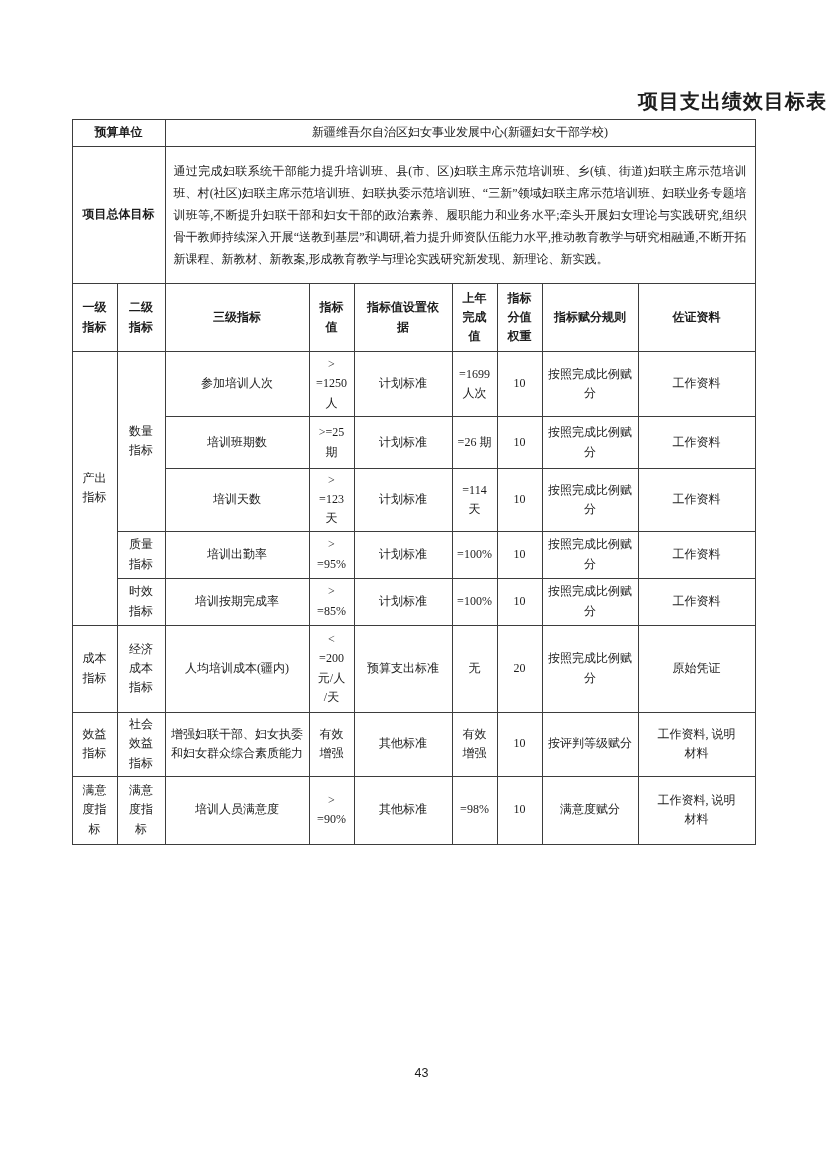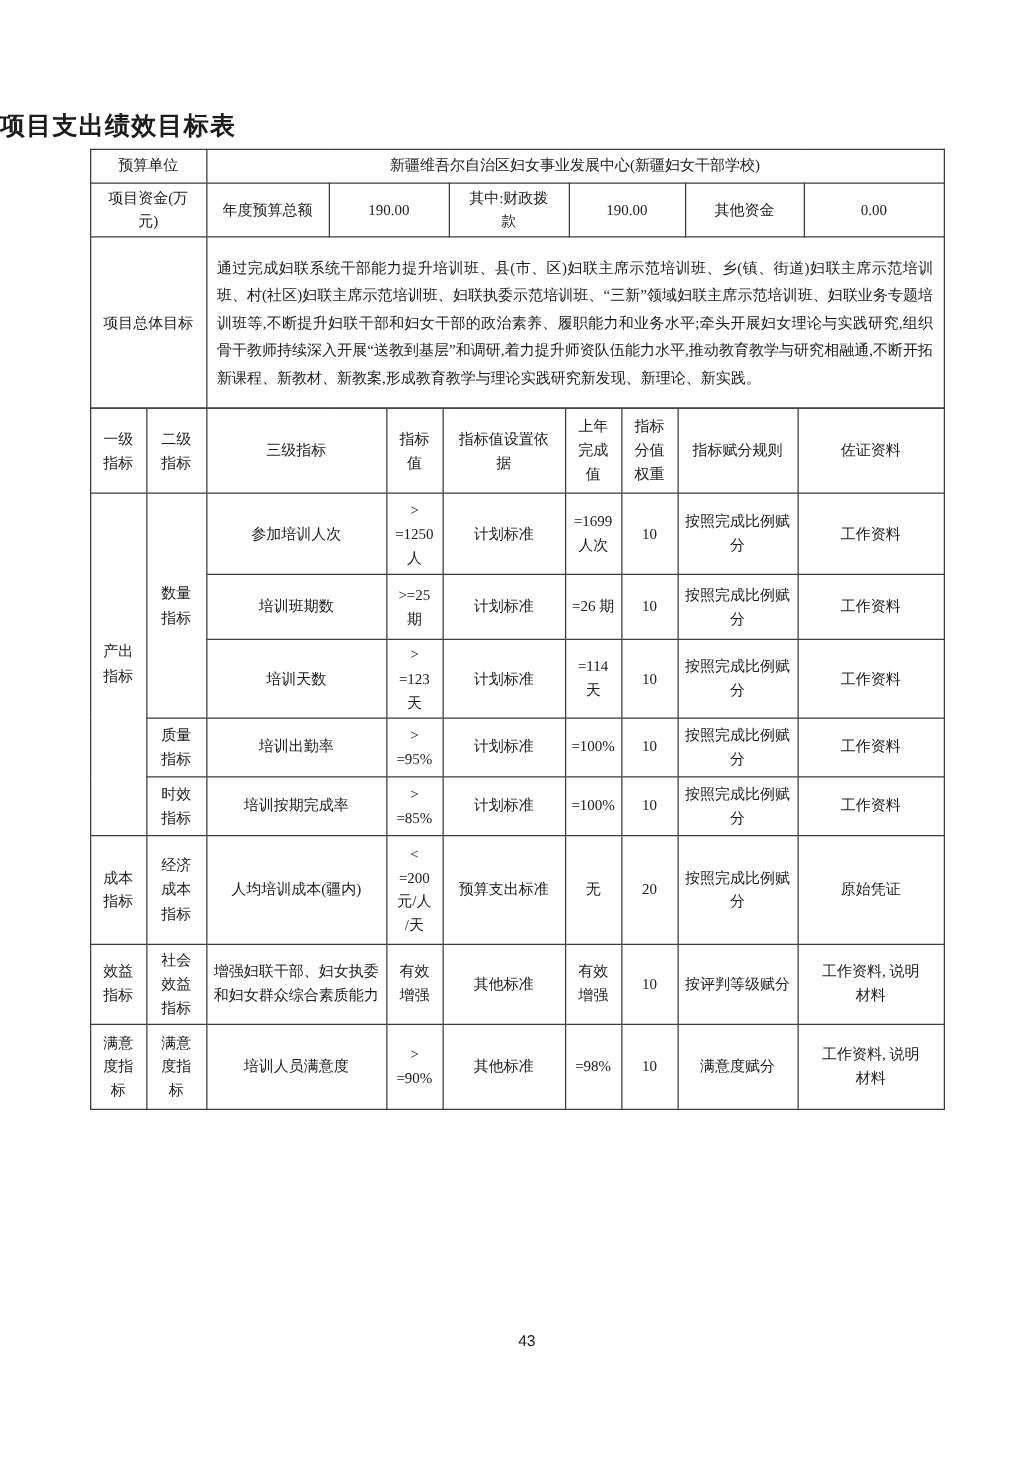--- a/index.html
+++ b/index.html
@@ -9,21 +9,21 @@
     font-family: "Liberation Serif", "DejaVu Serif", serif;
     color: #1c1c1c;
   }
   .page {
     position: relative;
     width: 827px; height: 1170px;
     overflow: hidden;
   }
   .doc-title {
     padding-top: 88px;
-    text-align: left;
+    text-align: right;
     font-size: 20px;
     font-weight: bold;
     letter-spacing: 1px;
     line-height: 26px;
   }
   .doc-subtitle {
     margin-top: 6px;
     text-align: center;
     font-size: 12.5px;
     line-height: 16px;
@@ -40,21 +40,21 @@
     border: 1px solid #3d3d3d;
     text-align: center;
     vertical-align: middle;
     font-size: 12px;
     line-height: 1.6;
     padding: 2px 3px;
     white-space: pre-line;
     word-break: break-all;
     overflow: hidden;
   }
-  td.b { font-weight: normal; }
+  td.b { font-weight: bold; }
   td.goal-text {
     text-align: justify;
     white-space: normal;
     padding: 6px 8px;
     line-height: 22px;
   }
   .page-number {
     position: absolute;
     top: 1066px;
     left: 16px; right: 0;
@@ -77,31 +77,20 @@
         <col style="width:96px">
       <col style="width:96px">
         <col style="width:93px">
         <col style="width:95px">
       <col style="width:112px">
     </colgroup>
     <tbody>
         <tr style="height:27px">
       <td class="b">预算单位</td>
       <td colspan="6">新疆维吾尔自治区妇女事业发展中心(新疆妇女干部学校)</td>
-    </tr>
-    <tr style="height:40px">
-      <td class="b">项目资金(万
-元)</td>
-      <td>年度预算总额</td>
-      <td>190.00</td>
-      <td>其中:财政拨
-款</td>
-      <td>190.00</td>
-      <td>其他资金</td>
-      <td>0.00</td>
     </tr>
     <tr style="height:137px">
       <td class="b">项目总体目标</td>
       <td colspan="6" class="goal-text">通过完成妇联系统干部能力提升培训班、县(市、区)妇联主席示范培训班、乡(镇、街道)妇联主席示范培训班、村(社区)妇联主席示范培训班、妇联执委示范培训班、“三新”领域妇联主席示范培训班、妇联业务专题培训班等,不断提升妇联干部和妇女干部的政治素养、履职能力和业务水平;牵头开展妇女理论与实践研究,组织骨干教师持续深入开展“送教到基层”和调研,着力提升师资队伍能力水平,推动教育教学与研究相融通,不断开拓新课程、新教材、新教案,形成教育教学与理论实践研究新发现、新理论、新实践。</td>
     </tr>
   </tbody>
     </table>
 
   <table class="ind-table">
     <colgroup>

